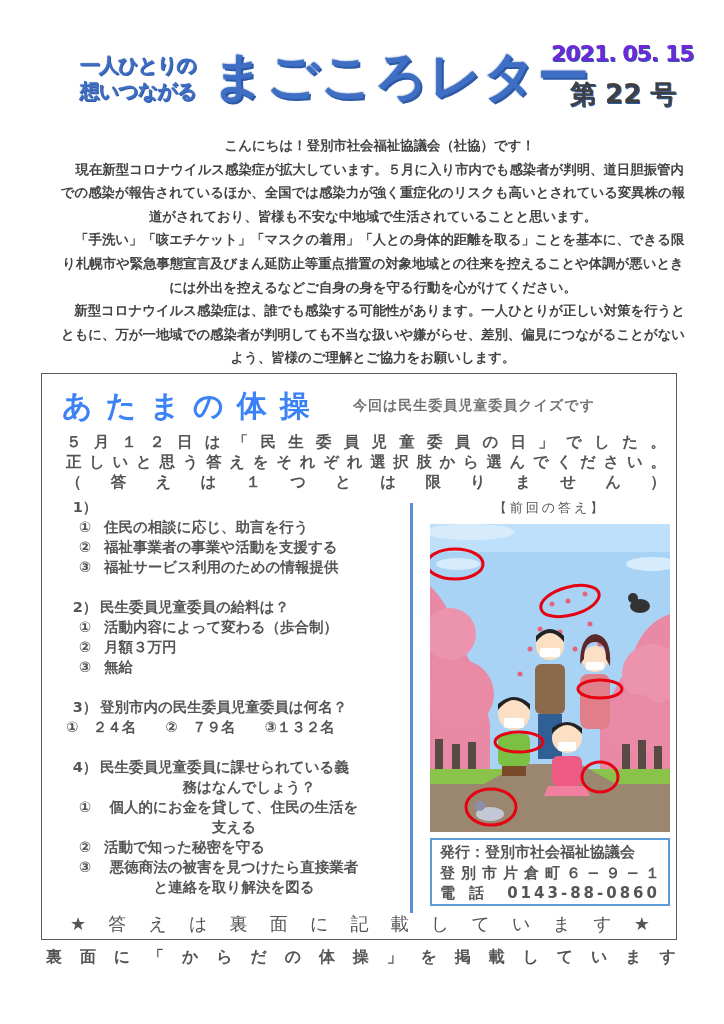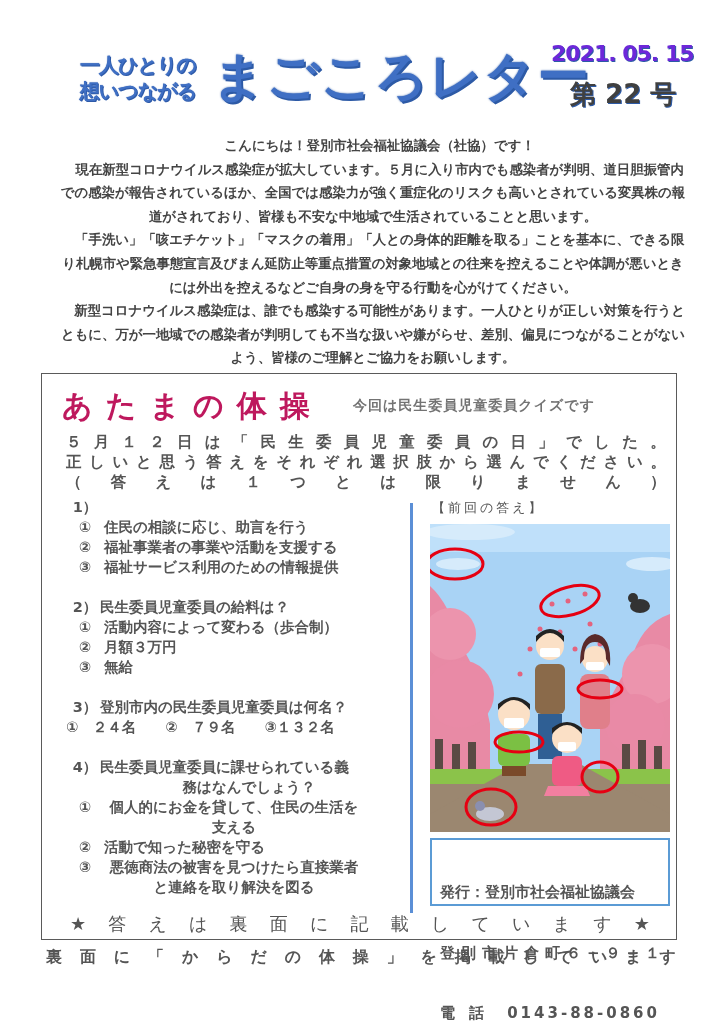--- a/index.html
+++ b/index.html
@@ -15,36 +15,36 @@
     .date { left: 551px; top: 40px; color: #6d28d9; font-weight: bold; font-size: 22px; line-height: 28px;
       letter-spacing: -1px; text-shadow: 1px 1px 0 #2d5aa6; white-space: nowrap; }
     .issue { left: 570px; top: 78px; color: #404040; font-weight: bold; font-size: 26px; line-height: 32px;
       text-shadow: 1px 1px 0 #2d5aa6; white-space: nowrap; }
     
     .intro { left: 60px; top: 124px; width: 626px; font-size: 13.4px; line-height: 23.6px; color: #444; font-weight: bold; margin-top: 10px; }
     .intro p { margin: 0; text-indent: 1em; }
     .intro p.first { text-indent: 1em; }
     
     .quiz-box { left: 41px; top: 373px; width: 636px; height: 567px; border: 1.5px solid #5a5a5a; box-sizing: border-box; }
-    .quiz-title { left: 62px; top: 386px; font-size: 30px; font-weight: bold; color: #be185d; letter-spacing: 13px; line-height: 40px; white-space: nowrap; }
+    .quiz-title { left: 62px; top: 386px; font-size: 30px; font-weight: bold; color: #3b82f6; letter-spacing: 13px; line-height: 40px; white-space: nowrap; }
     .quiz-sub { left: 353px; top: 397px; font-size: 14px; font-weight: bold; color: #737373; letter-spacing: 1px; white-space: nowrap; }
     .instr { left: 66px; top: 432px; width: 600px; font-size: 15.5px; line-height: 20px; color: #555; font-weight: bold; }
     .instr div { display: flex; justify-content: space-between; }
     .questions { left: 66px; top: 497px; width: 340px; font-size: 14.5px; line-height: 20px; color: #555; font-weight: bold; }
     .q-block { margin-bottom: 20px; }
     .q-line { display: flex; }
     .q-num { width: 38px; flex-shrink: 0; }
     .q-title-line { padding-left: 4px; }
     .q-title-cont { padding-left: 26px; }
     .divider { left: 410px; top: 503px; width: 3px; height: 410px; background: #5b8fd6; }
-    .prev-label { left: 432px; top: 499px; width: 236px; text-align: left; font-size: 13px; color: #555; letter-spacing: 3px; }
+    .prev-label { left: 432px; top: 499px; width: 236px; text-align: center; font-size: 13px; color: #555; letter-spacing: 3px; }
     .illustration { left: 430px; top: 524px; width: 240px; height: 308px; overflow: hidden; }
     .publisher { left: 430px; top: 838px; width: 240px; height: 68px; border: 2px solid #5b9bd5; box-sizing: border-box;
       padding: 2px 8px; font-size: 15px; line-height: 20.5px; color: #555; font-weight: bold; }
-    .publisher div { display: flex; justify-content: space-between; white-space: nowrap; margin-top: 40px; }
+    .publisher div { display: flex; justify-content: space-between; white-space: nowrap; }
     .footer-note { left: 70px; top: 911px; width: 580px; font-size: 18px; color: #555; display: flex; justify-content: space-between; line-height: 26px; }
     .back-note { left: 46px; top: 945px; width: 630px; font-size: 16px; font-weight: bold; color: #555; display: flex; justify-content: space-between; line-height: 24px; }
   </style>
 </head>
 <body>
 
 <div class="abs tagline">
   <div>一人ひとりの</div>
   <div>想いつながる</div>
 </div>

